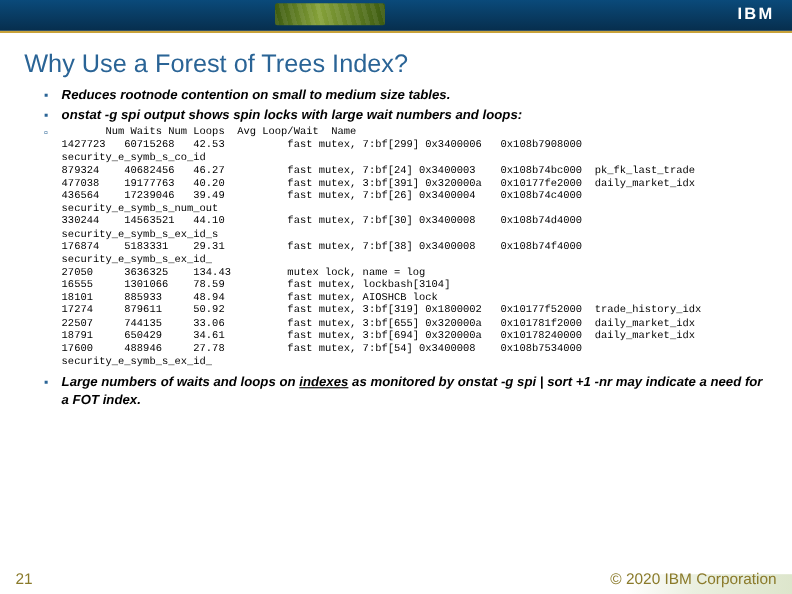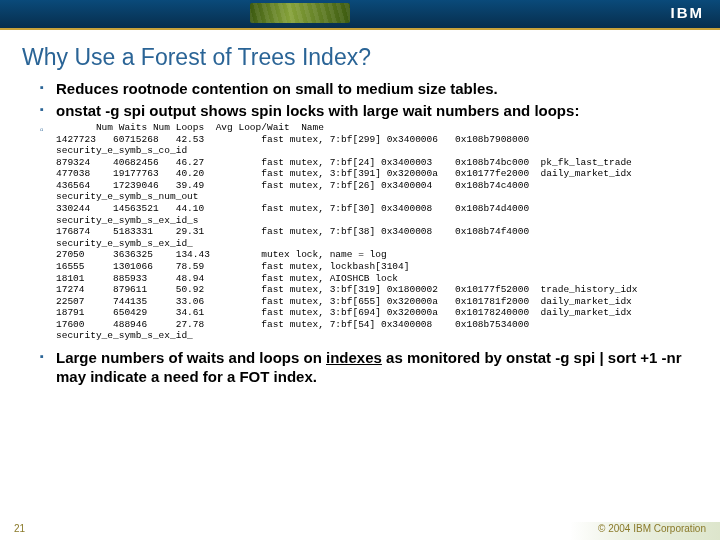--- a/index.html
+++ b/index.html
@@ -57,22 +57,23 @@
     background: repeating-linear-gradient(75deg, rgba(255,255,255,0.07) 0 4px, transparent 4px 8px);
   }
   .slide-title {
     color: #2a6496;
     font-size: 23px;
     font-weight: normal;
     margin: 14px 0 8px 22px;
   }
   .bullets {
     margin: 0 24px 0 40px;
-    font-size: 15px;
+    font-size: 12px;
     line-height: 1.3;
+    font-style: italic;
   }
   .b-row {
     position: relative;
     padding-left: 16px;
     margin-bottom: 2px;
   }
   .b-row::before {
     content: "\25AA";
     position: absolute;
     left: 0;
@@ -112,21 +113,21 @@
     line-height: 1.22;
     white-space: pre;
     color: #000;
   }
   .footer {
     position: absolute;
     bottom: 0;
     left: 0;
     right: 0;
     height: 22px;
-    font-size: 10px;
+    font-size: 14px;
     color: #8a7a2a;
   }
   .footer .pagenum {
     position: absolute;
     left: 14px;
     bottom: 6px;
   }
   .footer .copy {
     position: absolute;
     right: 14px;
@@ -188,14 +189,14 @@
   <div class="b-row">
     <b>
       <span>Large numbers of waits and loops on </span><span class="under">indexes</span><span> as monitored by onstat -g spi | sort +1 -nr may indicate a need for a FOT index.</span>
     </b>
   </div>
 </div>
 
 <div class="footer">
   <div class="accent"></div>
   <div class="pagenum">21</div>
-  <div class="copy">© 2004 IBM Corporation</div>
+  <div class="copy">© 2020 IBM Corporation</div>
 </div>
 
 </body></html>

